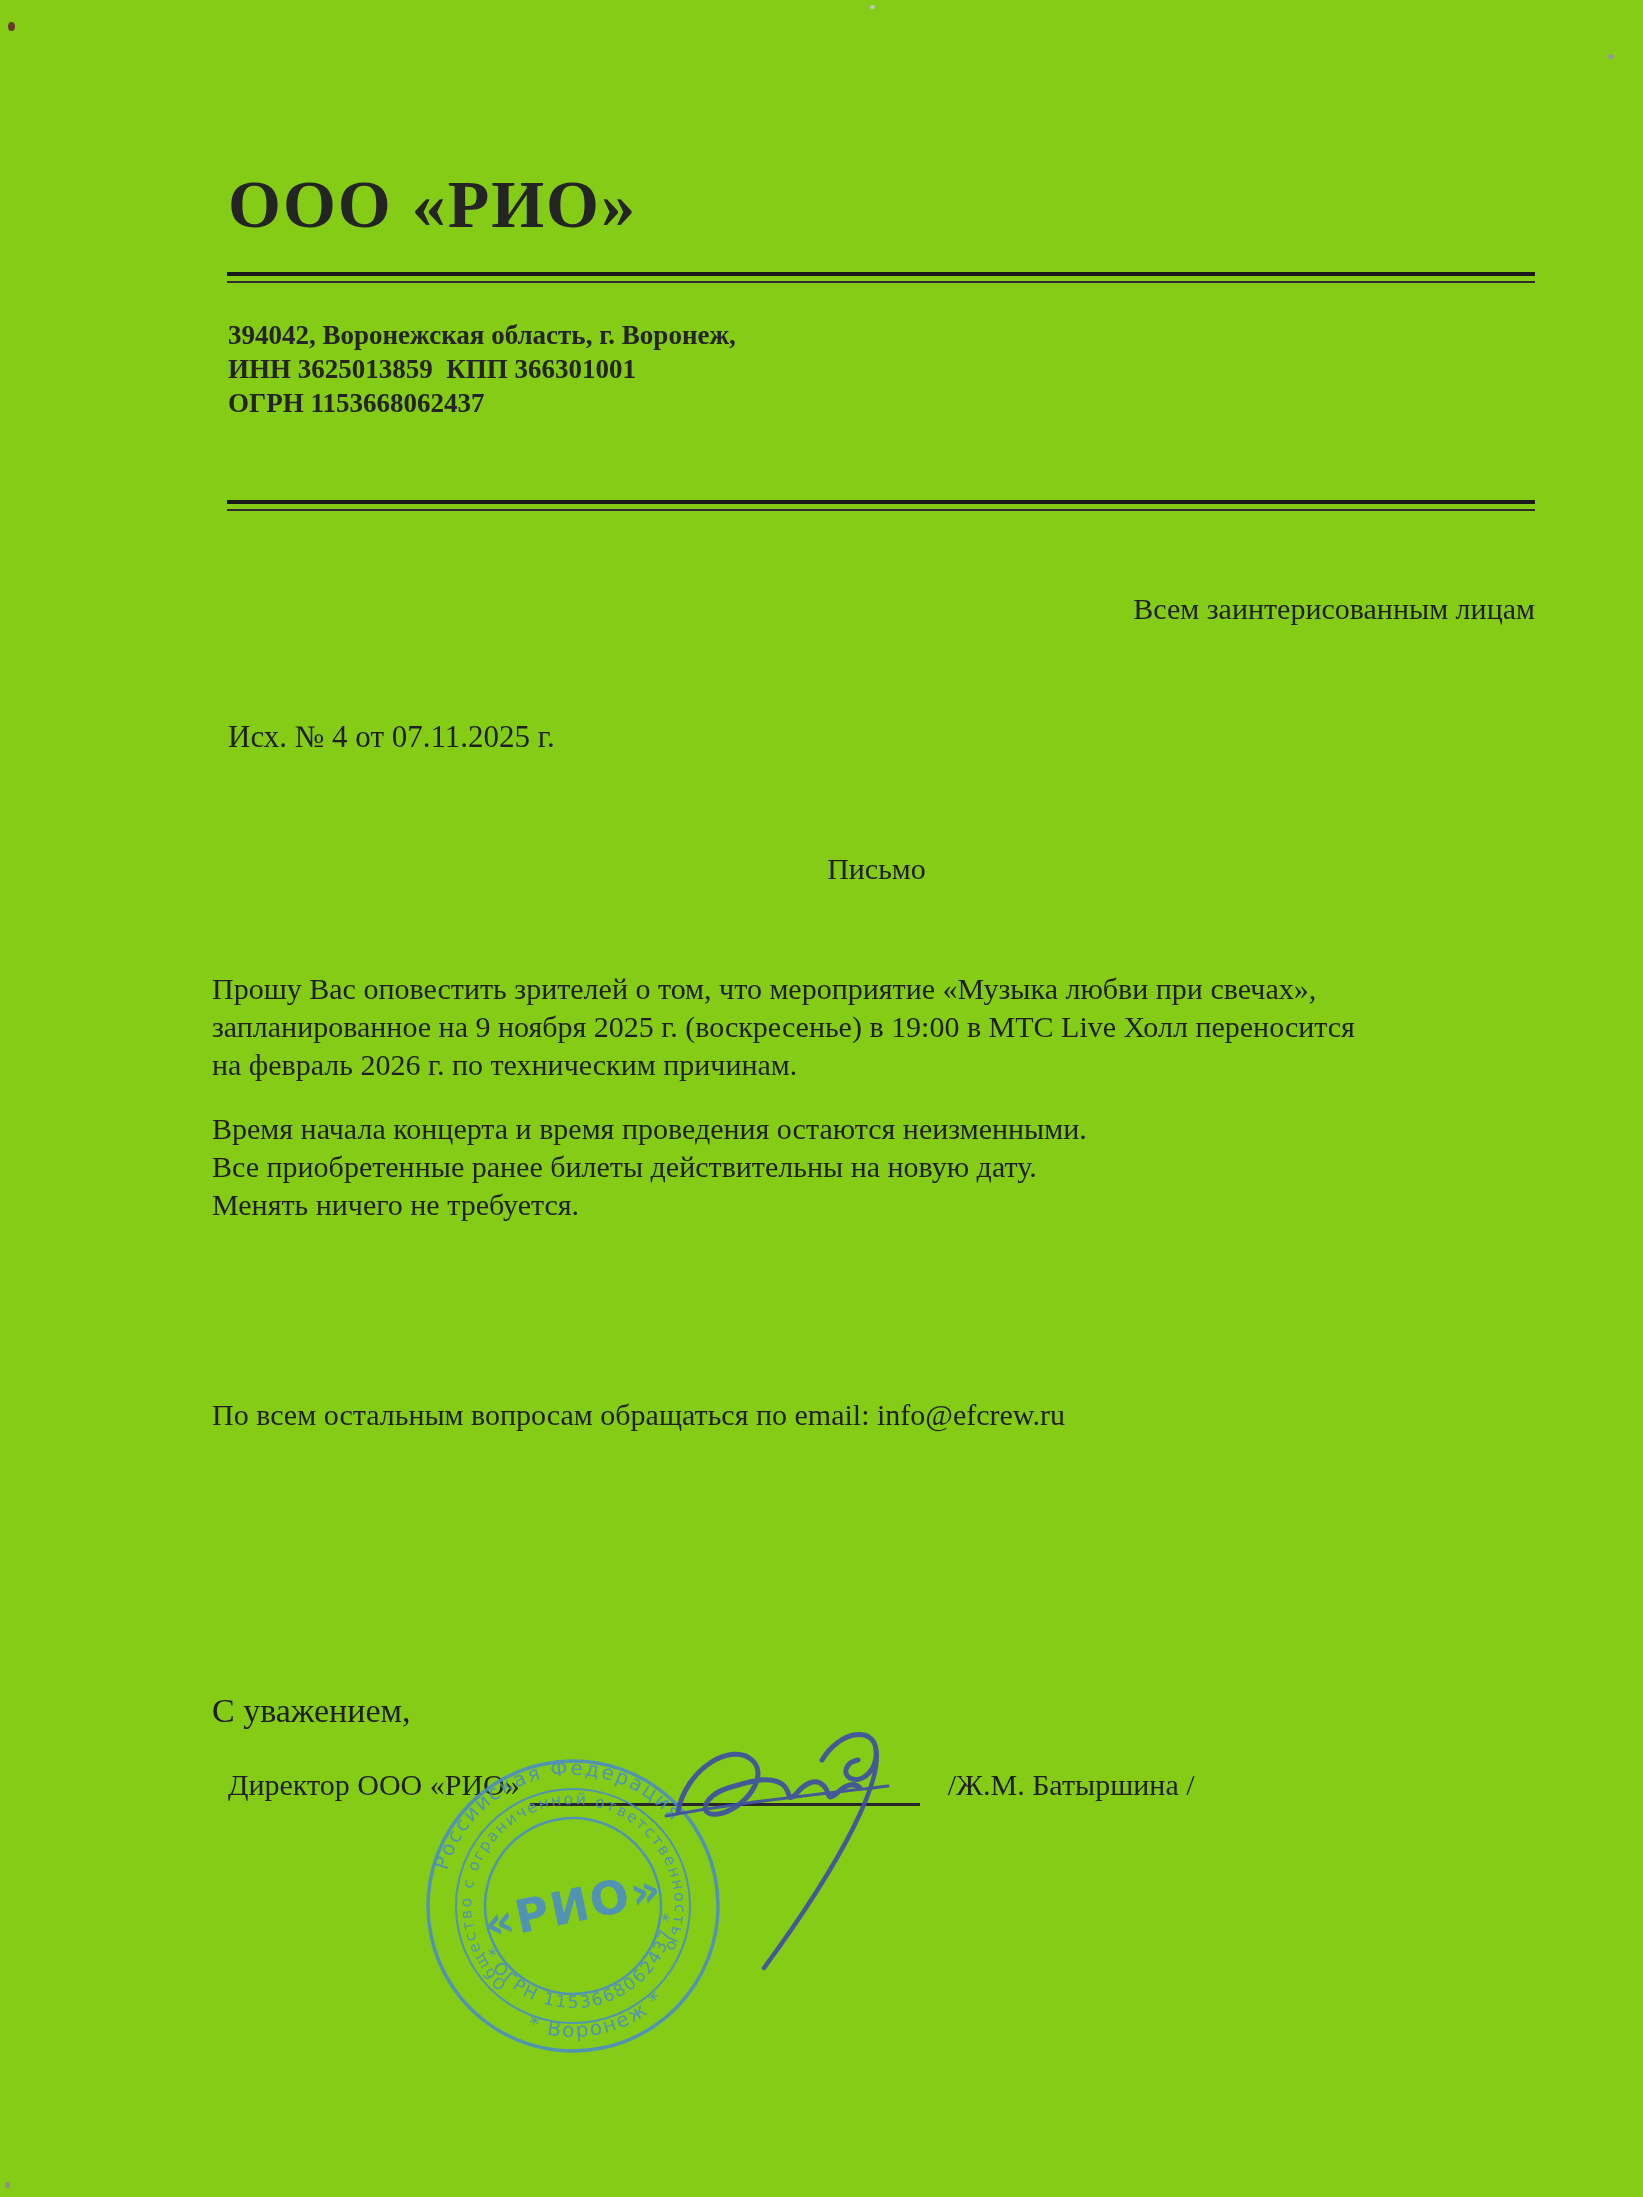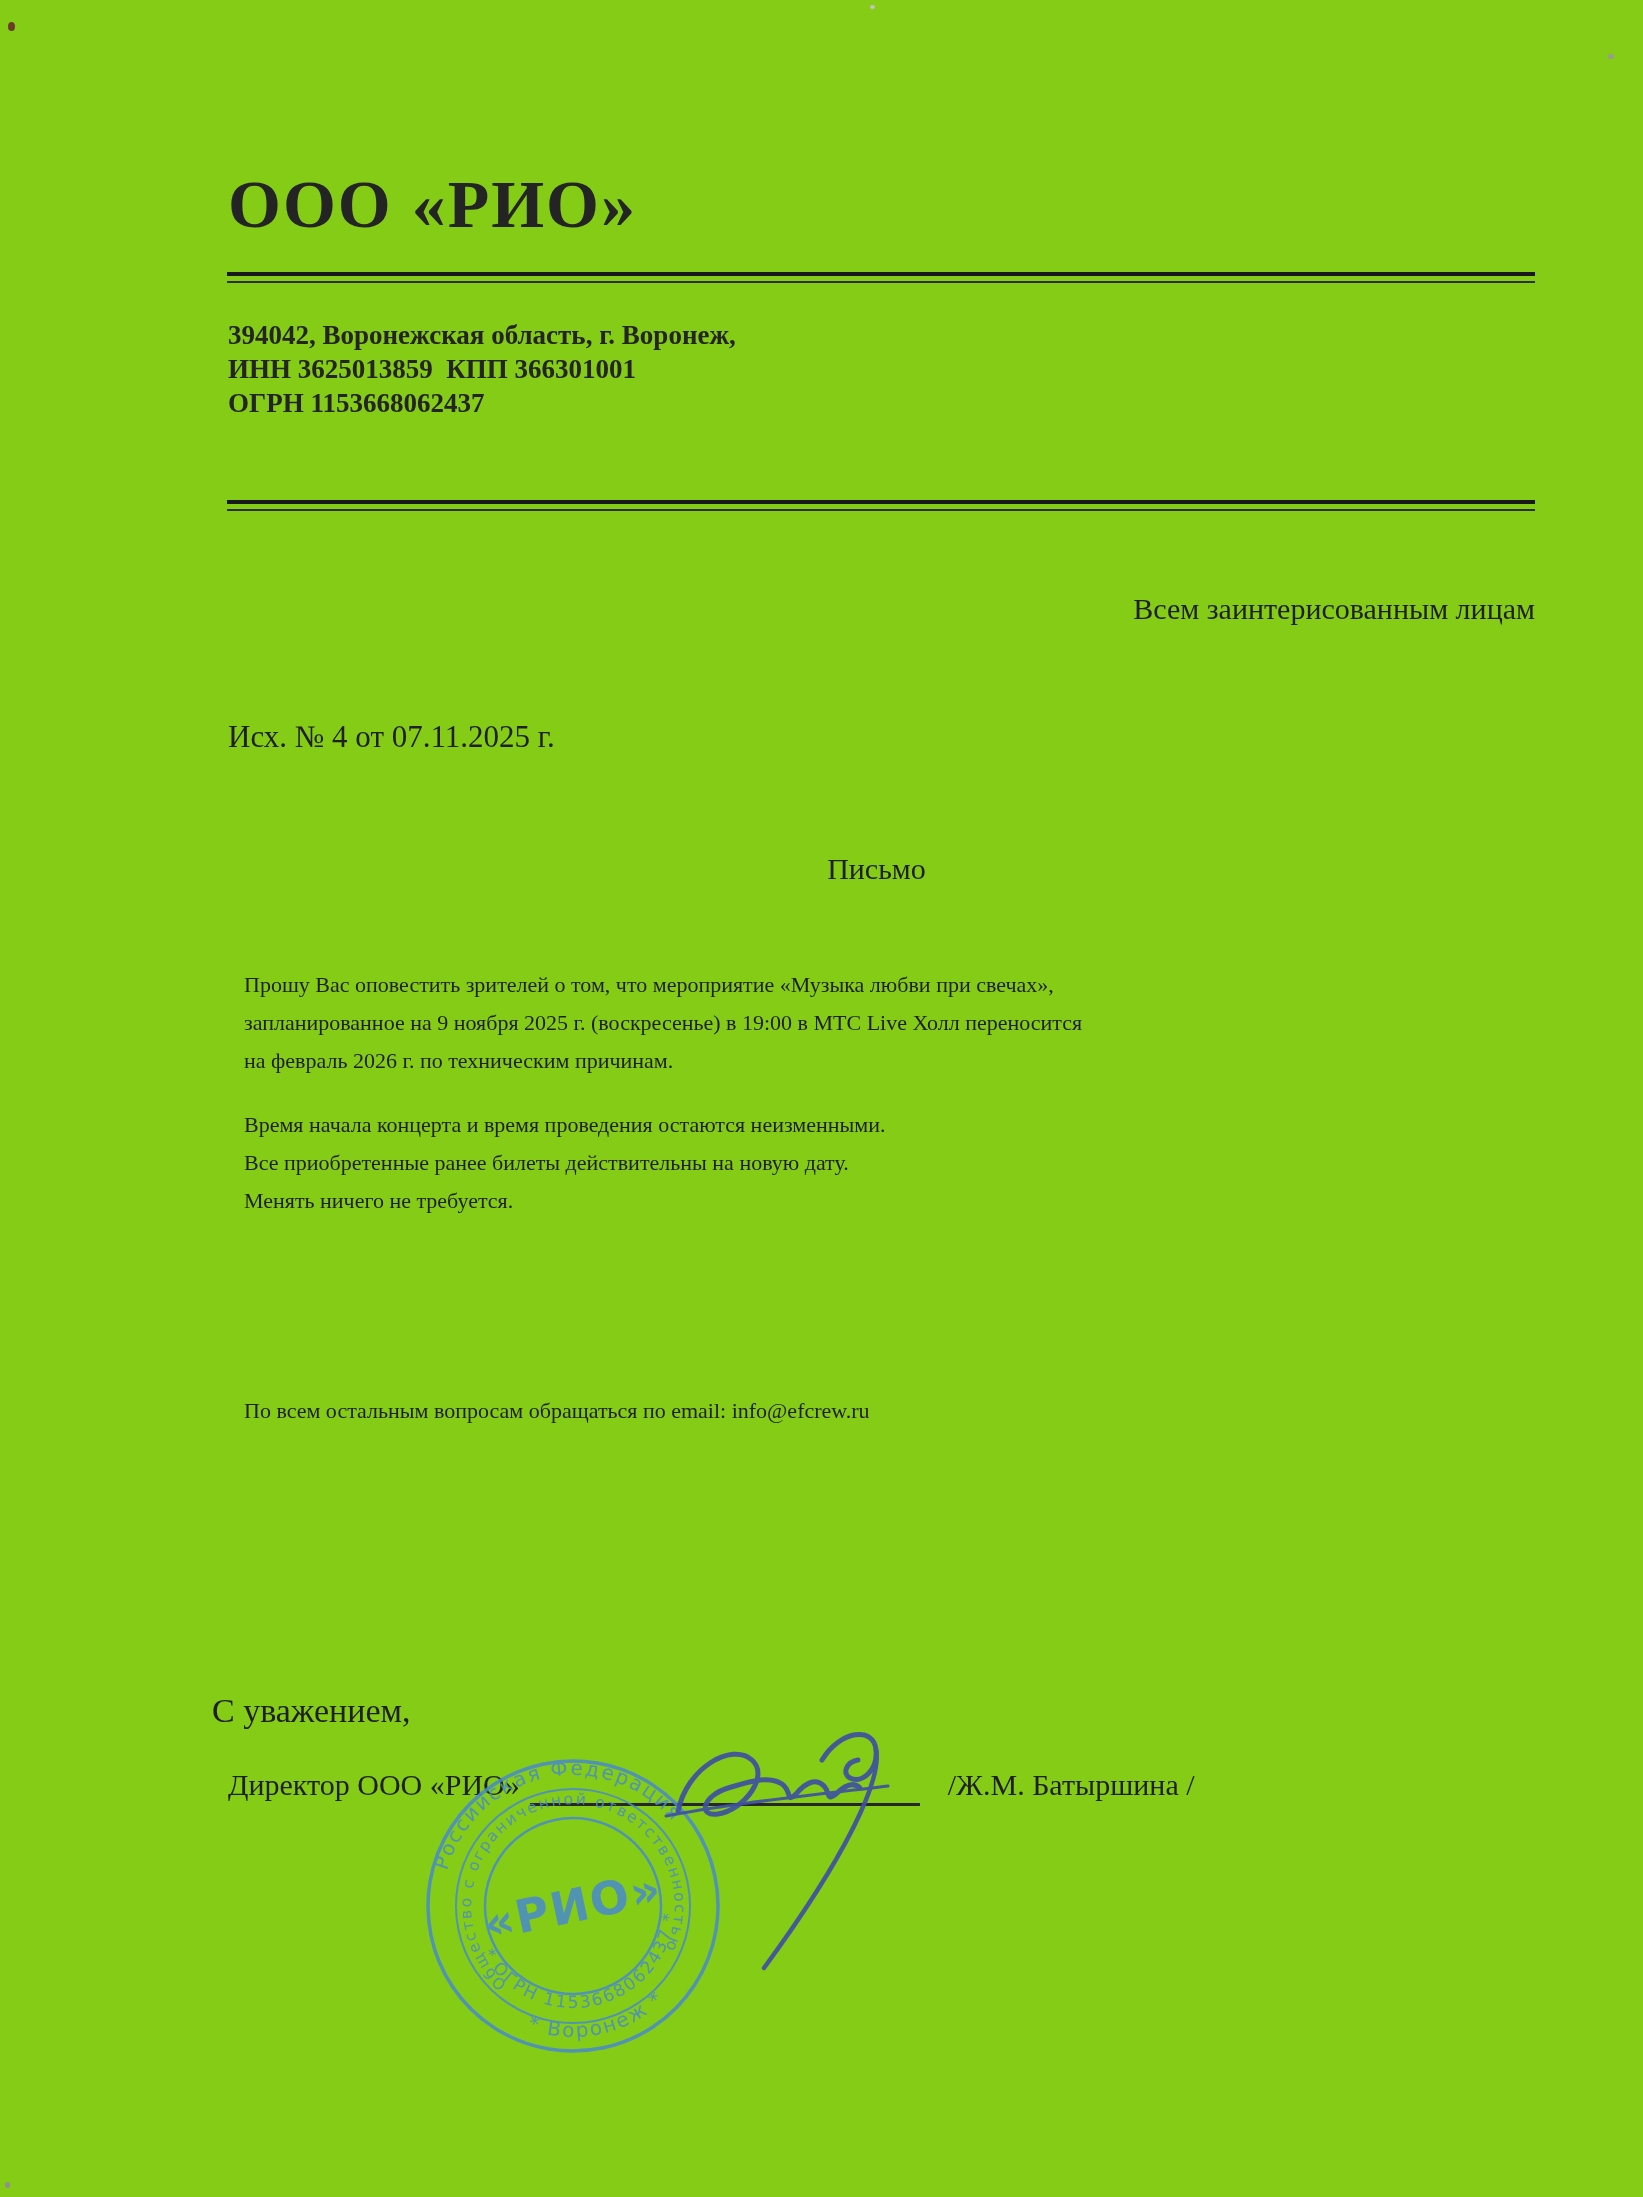--- a/index.html
+++ b/index.html
@@ -35,21 +35,21 @@
   }
   .reference{
     left:228px;top:719px;
     font-size:31px;white-space:nowrap;z-index:1;
   }
   .subject{
     left:0;right:0;top:852px;
     text-align:center;font-size:30px;
     transform:translateX(55px);z-index:1;
   }
-  .para{left:244px;font-size:22px;z-index:1;}
+  .para{left:212px;font-size:30px;z-index:1;}
   .para .line{height:38px;white-space:nowrap;}
   .para1{top:972px;}
   .para2{top:1112px;}
   .contact{top:1398px;}
   .regards{left:212px;top:1692px;font-size:34px;z-index:1;}
   .signer-row{
     left:228px;top:1768px;
     display:flex;align-items:flex-end;
     font-size:30px;white-space:nowrap;z-index:1;
   }

